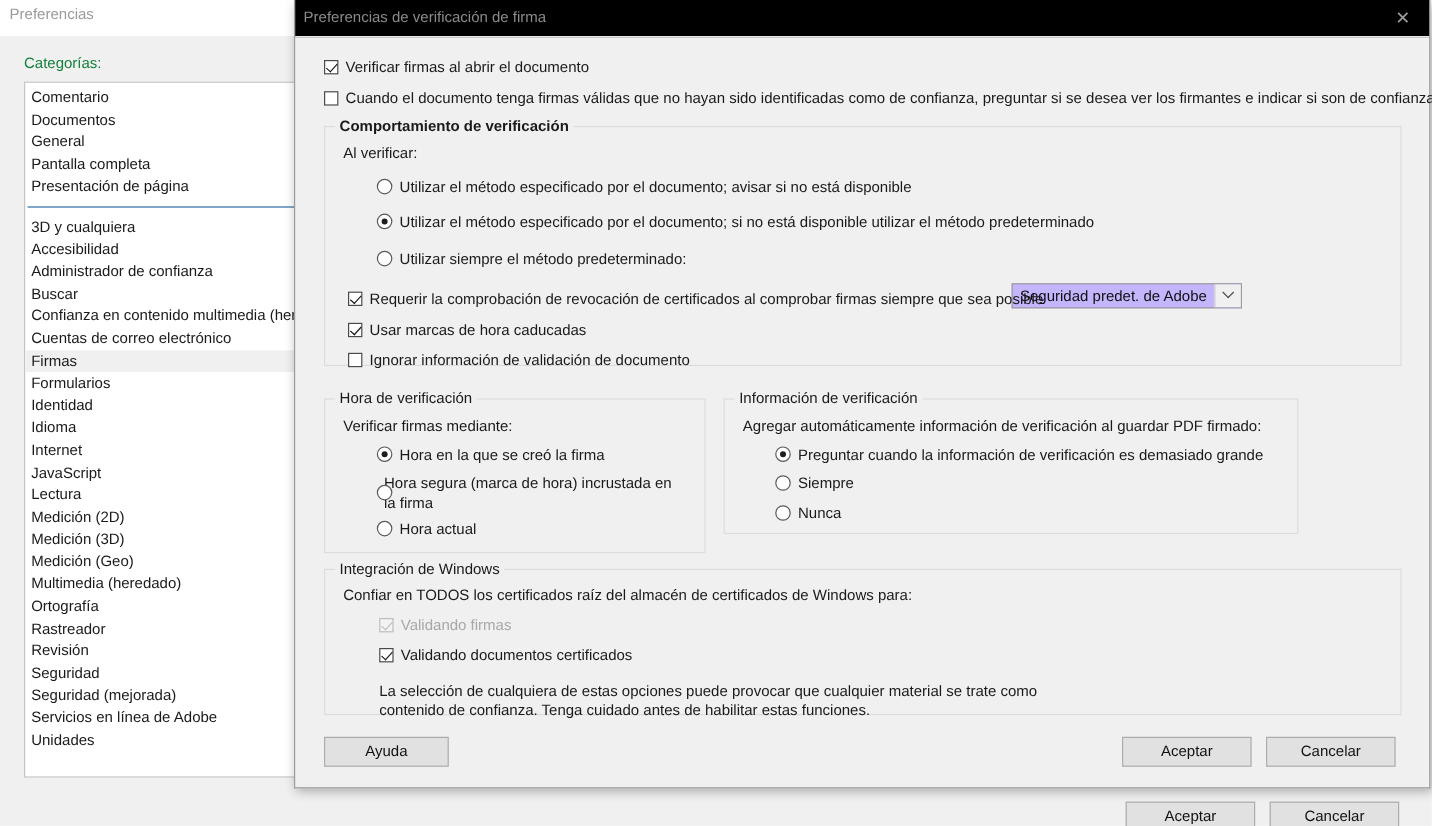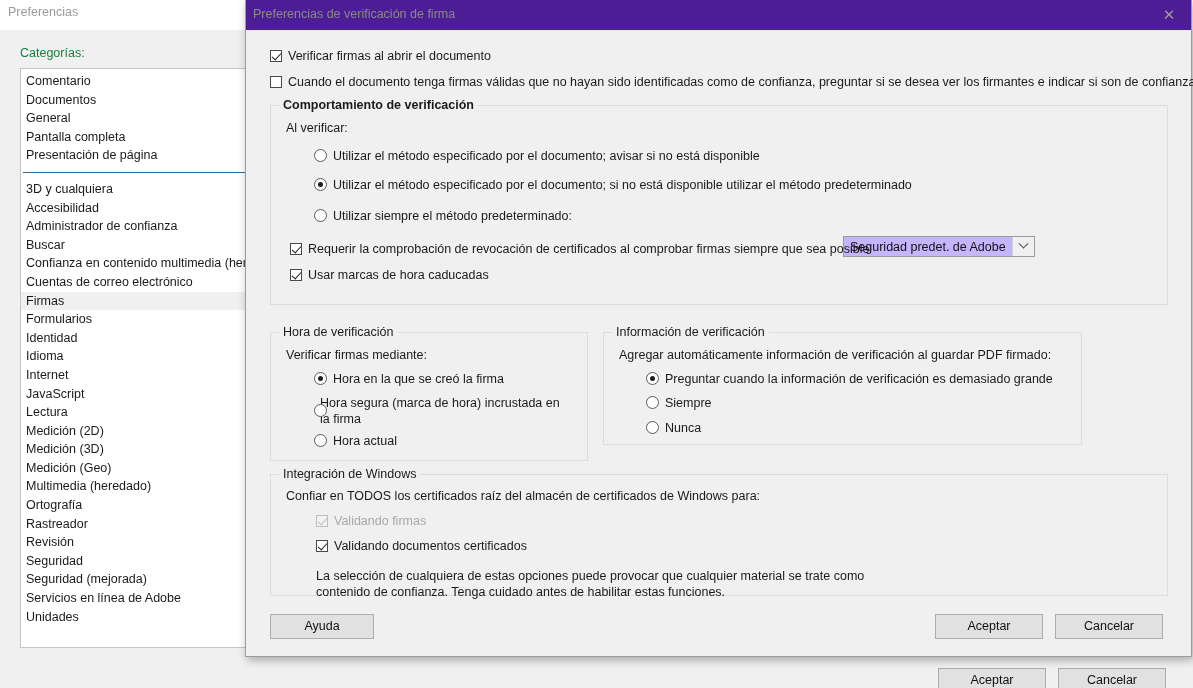--- a/index.html
+++ b/index.html
@@ -63,21 +63,21 @@
   
   #dlg {
     position: absolute; left: 245px; top: 0px; width: 947px; height: 657px;
     background: #f0f0f0;
     border: 1px solid #9c9c9c;
     border-top: none;
     box-shadow: 2px 3px 9px rgba(0,0,0,0.30);
   }
   #dlg-titlebar {
     position: absolute; left: 0; top: 0; width: 945px; height: 31px;
-    background: #4c1d95;
+    background: #000000;
     border-bottom: 1px solid #e8e8e8;
   }
   #dlg-title {
     position: absolute; left: 7px; top: 7px;
     font-size: 12.5px; color: #8a8a8a;
   }
   #dlg-close {
     position: absolute; right: 0px; top: 0px; width: 44px; height: 30px;
     display: flex; align-items: center; justify-content: center;
     color: #9b9b9b; font-size: 15px; cursor: default;
@@ -253,20 +253,23 @@
     </div>
 
     <div class="opt-row" style="left:44px; top:211px;">
       <span class="cb checked"></span><span class="lbl">Requerir la comprobación de revocación de certificados al comprobar firmas siempre que sea posible</span>
     </div>
 
     <div class="opt-row" style="left:44px; top:237px;">
       <span class="cb checked"></span><span class="lbl">Usar marcas de hora caducadas</span>
     </div>
 
+    <div class="opt-row" style="left:44px; top:262px;">
+      <span class="cb"></span><span class="lbl">Ignorar información de validación de documento</span>
+    </div>
 
     <div class="groupbox" style="left:24px; top:301px; width:318px; height:129px;">
       <div class="gb-title">Hora de verificación</div>
     </div>
 
     <div class="sub-label" style="left:40px; top:317px;">Verificar firmas mediante:</div>
 
     <div class="opt-row" style="left:68px; top:341px;">
       <span class="rb checked"></span><span class="lbl">Hora en la que se creó la firma</span>
     </div>

